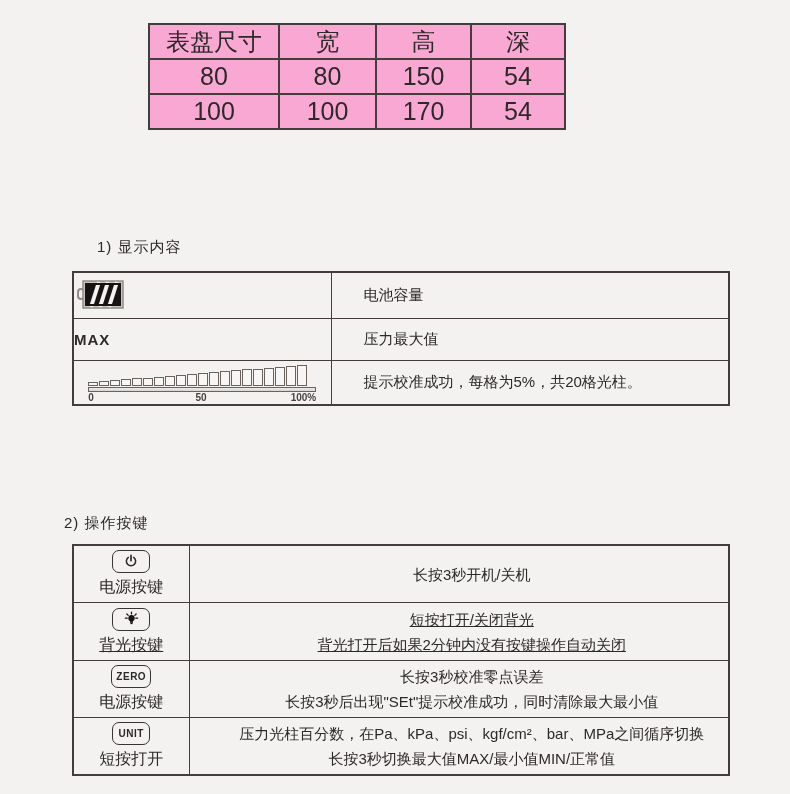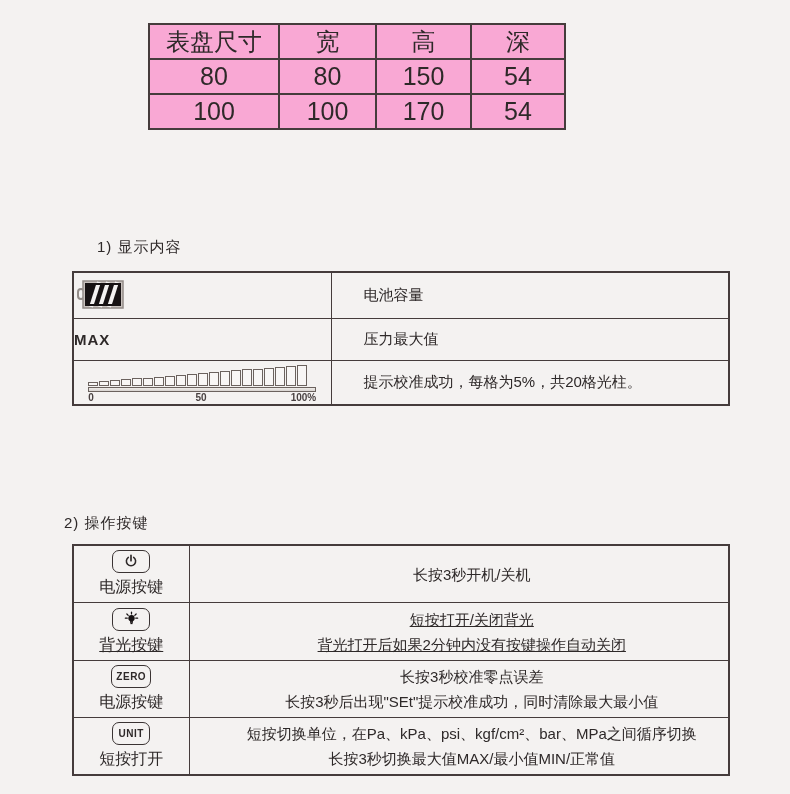--- a/index.html
+++ b/index.html
@@ -276,20 +276,20 @@
         <div class="desc-line">长按3秒校准零点误差</div>
         <div class="desc-line">长按3秒后出现"SEt"提示校准成功，同时清除最大最小值</div>
       </td>
     </tr>
     <tr class="btn-row-4">
       <td class="c1">
         <span class="hw-key">UNIT</span>
         <span class="key-label">短按打开</span>
       </td>
       <td class="c2">
-        <div class="desc-line">短按切换单位，在Pa、kPa、psi、kgf/cm²、bar、MPa之间循序切换</div>
+        <div class="desc-line">压力光柱百分数，在Pa、kPa、psi、kgf/cm²、bar、MPa之间循序切换</div>
         <div class="desc-line">长按3秒切换最大值MAX/最小值MIN/正常值</div>
       </td>
     </tr>
   </tbody>
     </table>
 
 </div>
 
 </body></html>

